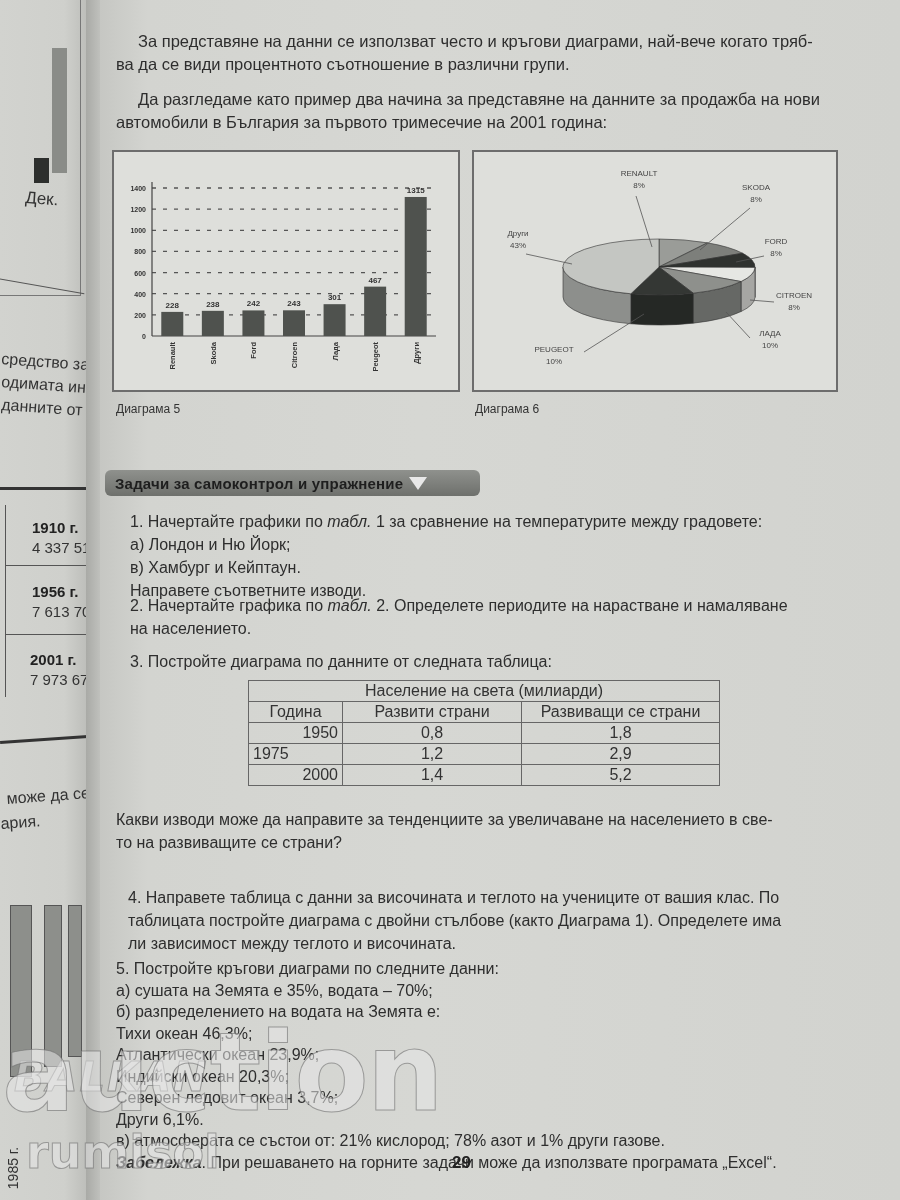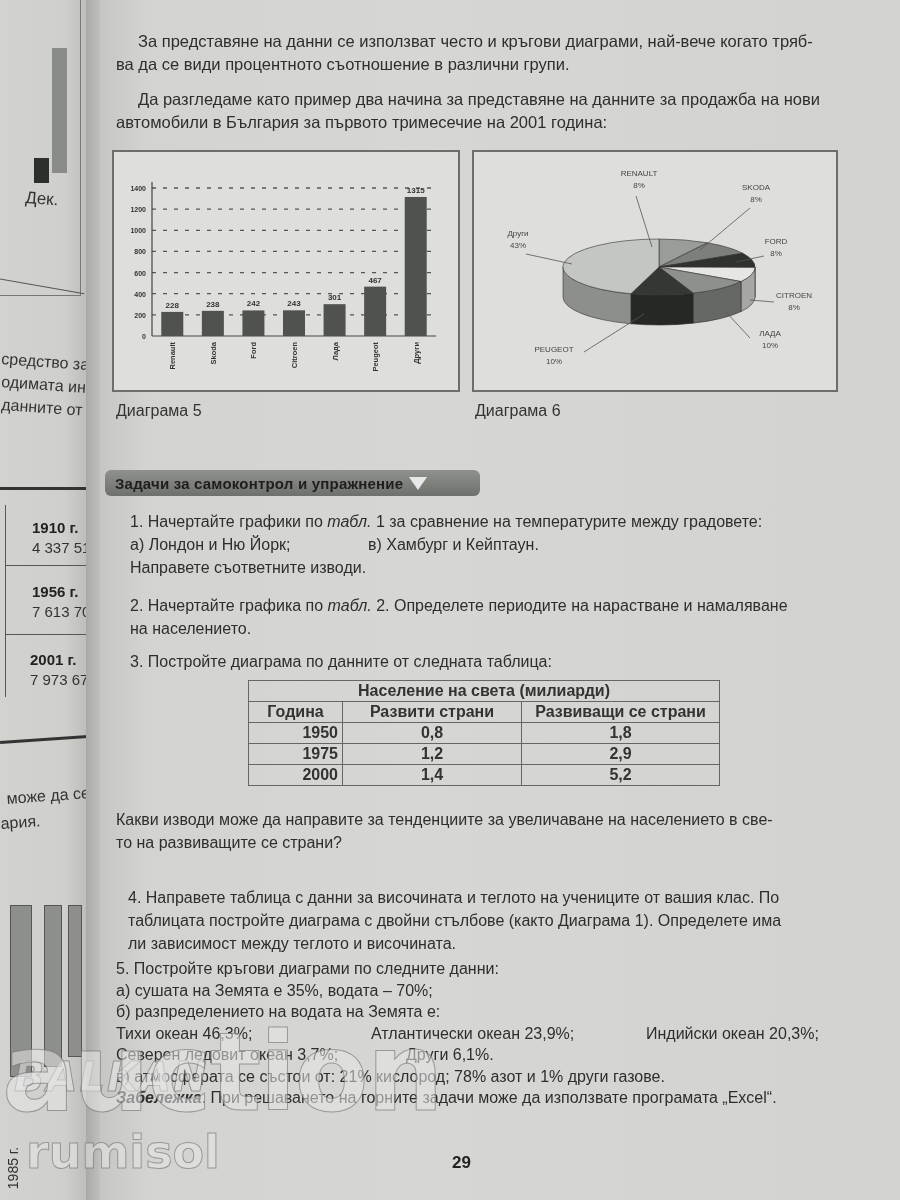--- a/index.html
+++ b/index.html
@@ -25,37 +25,37 @@
     .lp-cell { position: absolute; font-size: 15px; line-height: 20px; color: #333; white-space: nowrap; }
     .lp-cell b { color: #222; }
 
     .page {
       position: absolute; left: 100px; top: 0; width: 800px; height: 1200px;
       background: linear-gradient(to right, #c6c7c3 0%, #d3d4d0 6%, #d6d7d3 40%, #d2d3cf 100%);
     }
     .para { position: absolute; left: 16px; width: 730px; font-size: 16.5px; line-height: 23px; color: #2e2e2e; }
     .para .ind { padding-left: 22px; }
     .fig { position: absolute; background: #dedfdb; border: 2px solid #6d6d6d; box-sizing: border-box; }
-    .fig-caption { position: absolute; font-size: 16px; color: #333; }
+    .fig-caption { position: absolute; font-size: 12px; color: #333; }
     .section-header {
       position: absolute; left: 5px; top: 470px; width: 375px; height: 26px;
       border-radius: 6px;
       background: linear-gradient(to bottom, #8f918d, #6e706c);
       display: flex; align-items: center; padding-left: 10px; box-sizing: border-box;
       font-weight: bold; font-size: 15px; color: #1e1e1e; letter-spacing: 0.2px;
     }
     .section-header .tri { margin-left: 6px; width: 0; height: 0; border-left: 9px solid transparent; border-right: 9px solid transparent; border-top: 13px solid #e8e8e8; }
     .task { position: absolute; left: 30px; width: 720px; font-size: 16px; line-height: 23px; color: #2e2e2e; }
     .task i { font-style: italic; }
-    .cols { display: flex; }
+    .cols { display: flex; flex-direction: column; }
     table.pop {
       position: absolute; left: 148px; top: 680px; width: 472px;
       border-collapse: collapse; font-size: 16px; color: #333;
     }
-    table.pop td, table.pop th { border: 1.5px solid #666; padding: 0 4px; height: 20px; font-weight: bold; text-align: center; }
+    table.pop td, table.pop th { border: 1.5px solid #666; padding: 0 4px; height: 20px; font-weight: normal; text-align: center; }
     .page-number { position: absolute; left: 352px; top: 1153px; font-weight: bold; font-size: 17px; color: #222; }
     .watermark { position: absolute; font-family: "DejaVu Sans", sans-serif; font-weight: bold; color: rgba(230,230,230,0.55); -webkit-text-stroke: 1px rgba(110,110,110,0.6); pointer-events: none; }
     svg text { font-family: "Liberation Sans", sans-serif; }
   </style>
 </head>
 <body>
 
 <div class="left-page">
   <div class="lp-frame" style="left:-20px; top:-5px; width:100px; height:300px; border-top:none; border-left:none;"></div>
   <div class="lp-bar" style="left:52px; top:48px; width:15px; height:125px; background:#8a8c88;"></div>
@@ -225,21 +225,21 @@
       <th style="width:85px;">Година</th>
       <th style="width:170px;">Развити страни</th>
       <th>Развиващи се страни</th>
     </tr>
     <tr>
       <td style="text-align:right;">1950</td>
       <td>0,8</td>
       <td>1,8</td>
     </tr>
     <tr>
-      <td style="text-align:right;">1975</td>
+      <td style="text-align:left;">1975</td>
       <td>1,2</td>
       <td>2,9</td>
     </tr>
     <tr>
       <td style="text-align:right;">2000</td>
       <td>1,4</td>
       <td>5,2</td>
     </tr>
   </tbody>
     </table>

